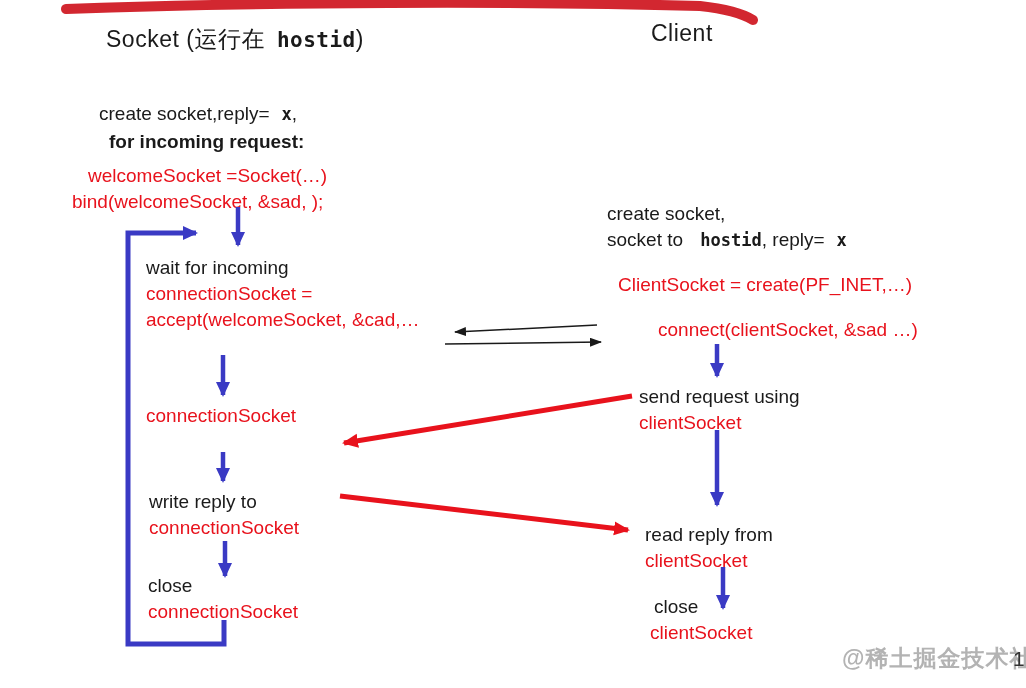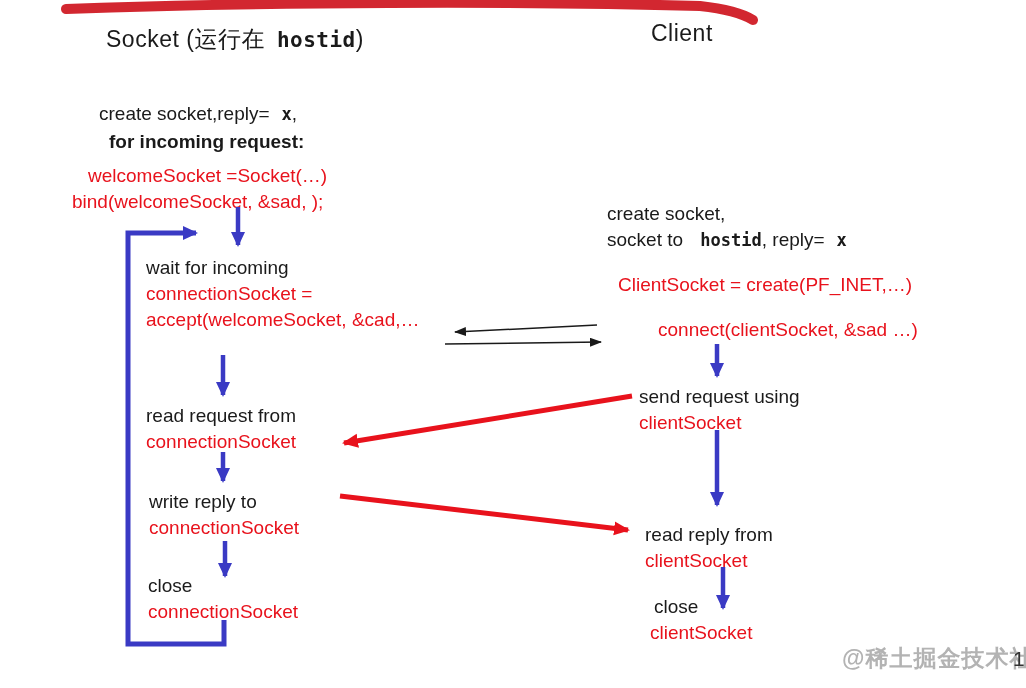--- a/index.html
+++ b/index.html
@@ -42,21 +42,20 @@
     <div>bind(welcomeSocket, &amp;sad, );</div>
   </div>
 
   <div class="txt" style="left:146px;top:255px;">
     <div>wait for incoming</div>
     <div class="red">connectionSocket =</div>
     <div class="red">accept(welcomeSocket, &amp;cad,…</div>
   </div>
 
   <div class="txt" style="left:146px;top:403px;">
-    <div>read request from</div>
     <div class="red">connectionSocket</div>
   </div>
 
   <div class="txt" style="left:149px;top:489px;">
     <div>write reply to</div>
     <div class="red">connectionSocket</div>
   </div>
 
   <div class="txt" style="left:148px;top:573px;">
     <div>close</div>

